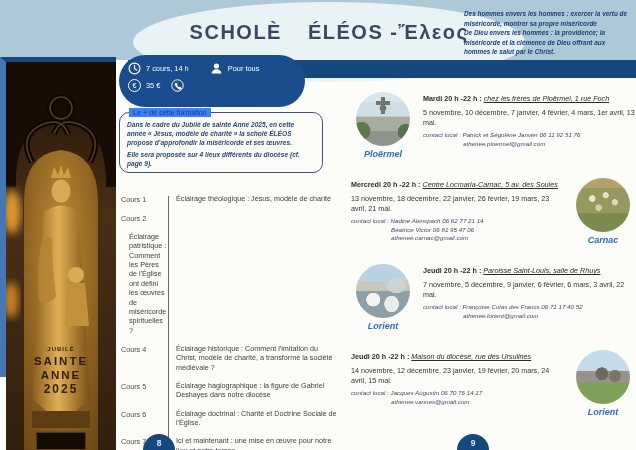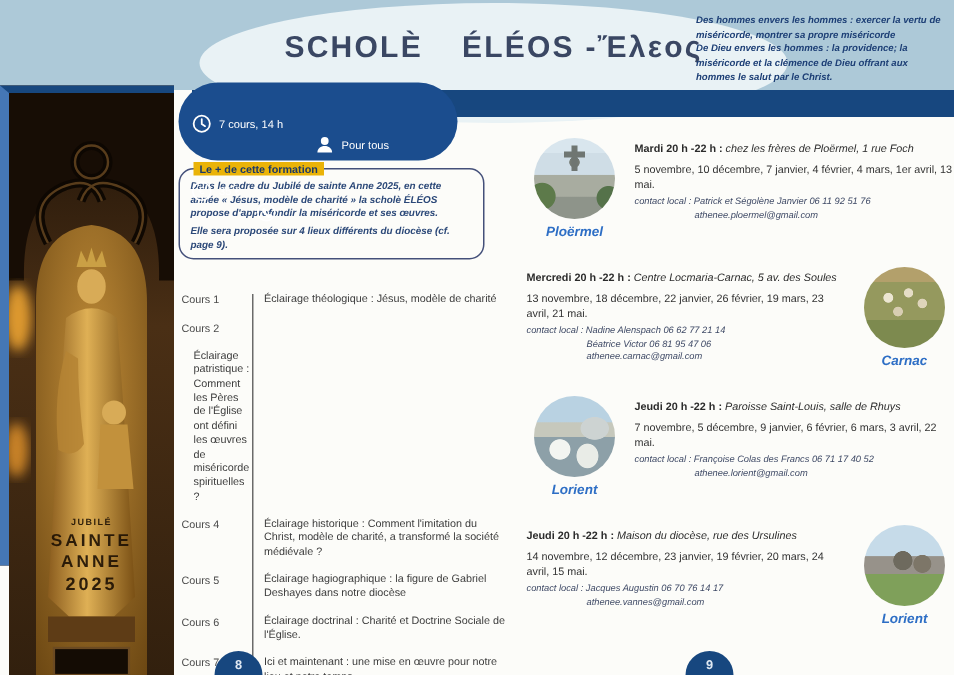--- a/index.html
+++ b/index.html
@@ -18,39 +18,39 @@
   .navbar{position:absolute;left:128px;top:60px;width:508px;height:18px;background:#17477f;}
 
   
   .badge{position:absolute;left:119px;top:55px;width:186px;height:52px;background:#1b4d8e;
          border-radius:26px;color:#fff;box-sizing:border-box;padding:7px 9px 5px 9px;
          display:flex;flex-direction:column;gap:4px;z-index:3;}
   .badge-row{display:flex;align-items:center;gap:5px;font-size:7.4px;}
   .badge-ico{width:13px;height:13px;flex:0 0 auto;display:inline-flex;align-items:center;justify-content:center;}
   .euro-circ{width:11px;height:11px;border:1px solid #fff;border-radius:50%;display:inline-flex;
              align-items:center;justify-content:center;font-size:7px;}
-  .grp2{margin-left:16px;display:flex;align-items:center;gap:5px;margin-top:28px;}
+  .grp2{margin-left:16px;display:flex;align-items:center;gap:5px;}
   .phone-col{display:flex;flex-direction:column;line-height:1.25;}
   .phone-col .email{font-size:5.6px;opacity:.95;}
 
   
   .statue-region{position:absolute;left:0;top:57px;width:116px;height:320px;box-sizing:border-box;
                  border-top:5px solid #17477f;border-left:6px solid #4577b5;background:#2a1a0c;z-index:2;}
   .statue-region svg{display:block;}
   .statue-text{position:absolute;left:0;top:284px;width:110px;text-align:center;
                color:rgba(28,16,3,.9);font-weight:bold;line-height:1.25;}
   .statue-text .l0{font-size:6px;letter-spacing:1px;}
   .statue-text .l1,.statue-text .l2{font-size:11.5px;letter-spacing:2px;}
   .statue-text .l3{font-size:12px;letter-spacing:2px;}
 
   
   .plus-box{position:absolute;left:119px;top:112px;width:204px;border:1px solid #44507a;
             border-radius:10px;box-sizing:border-box;padding:7px 7px 4px 7px;}
-  .plus-title{position:absolute;top:-5px;left:9px;background:#eab308;padding:0 4px;
-              font-size:7.2px;font-weight:bold;color:#1d3a66;}
+  .plus-title{position:absolute;top:-5px;left:9px;background:#3b82f6;padding:0 4px;
+              font-size:7.2px;font-weight:normal;color:#1d3a66;}
   .plus-body,.plus-footer{margin:0;font-size:6.6px;font-style:italic;font-weight:bold;
                           color:#2b4878;line-height:1.4;}
   .plus-footer{margin-top:2px;}
 
   
   .courses{position:absolute;left:121px;top:184px;width:216px;display:flex;flex-direction:column;gap:9px;margin-top:10px;}
   .courses::before{content:"";position:absolute;left:47px;top:2px;bottom:2px;width:1px;background:#6a6a6a;}
   .course-row{display:grid;grid-template-columns:47px 1fr;}
   .course-label{font-size:7.2px;color:#4a4a4a;padding-top:1px;}
   .course-text{font-size:7.2px;color:#3c3c3c;line-height:1.3;padding-left:8px;}
@@ -58,21 +58,21 @@
   
   .loclist{position:absolute;left:351px;top:92px;width:284px;display:flex;flex-direction:column;gap:9px;}
   .loc-entry{display:flex;gap:8px;min-height:77px;}
   .loc-entry.side-right{flex-direction:row-reverse;}
   .loc-photo-wrap{width:64px;flex:0 0 auto;display:flex;flex-direction:column;align-items:center;}
   .loc-photo{width:54px;height:54px;border-radius:50%;flex:0 0 auto;}
   .loc-name{margin-top:3px;font-size:9px;font-weight:bold;font-style:italic;color:#2d6ec5;}
   .loc-text{flex:1;padding-top:2px;}
   .loc-head{font-size:7.2px;color:#2b2b2b;line-height:1.35;}
   .loc-sched{font-weight:bold;}
-  .loc-place{font-style:italic;}
+  .loc-place{font-style:italic;text-decoration:underline;}
   .loc-dates{margin-top:4px;font-size:7.2px;color:#333;line-height:1.4;}
   .loc-contact{margin-top:3px;font-size:6.2px;font-style:italic;color:#3f4a66;line-height:1.4;}
   .loc-contact .cont-line{margin-left:40px;}
 
   
   .photo-calvary{
     background:
       radial-gradient(circle at 10% 72%, #5d7a4a 0 14%, rgba(0,0,0,0) 15%),
       radial-gradient(circle at 92% 74%, #55724a 0 12%, rgba(0,0,0,0) 13%),
       radial-gradient(circle at 50% 30%, #757b74 0 7%, rgba(0,0,0,0) 8%),

